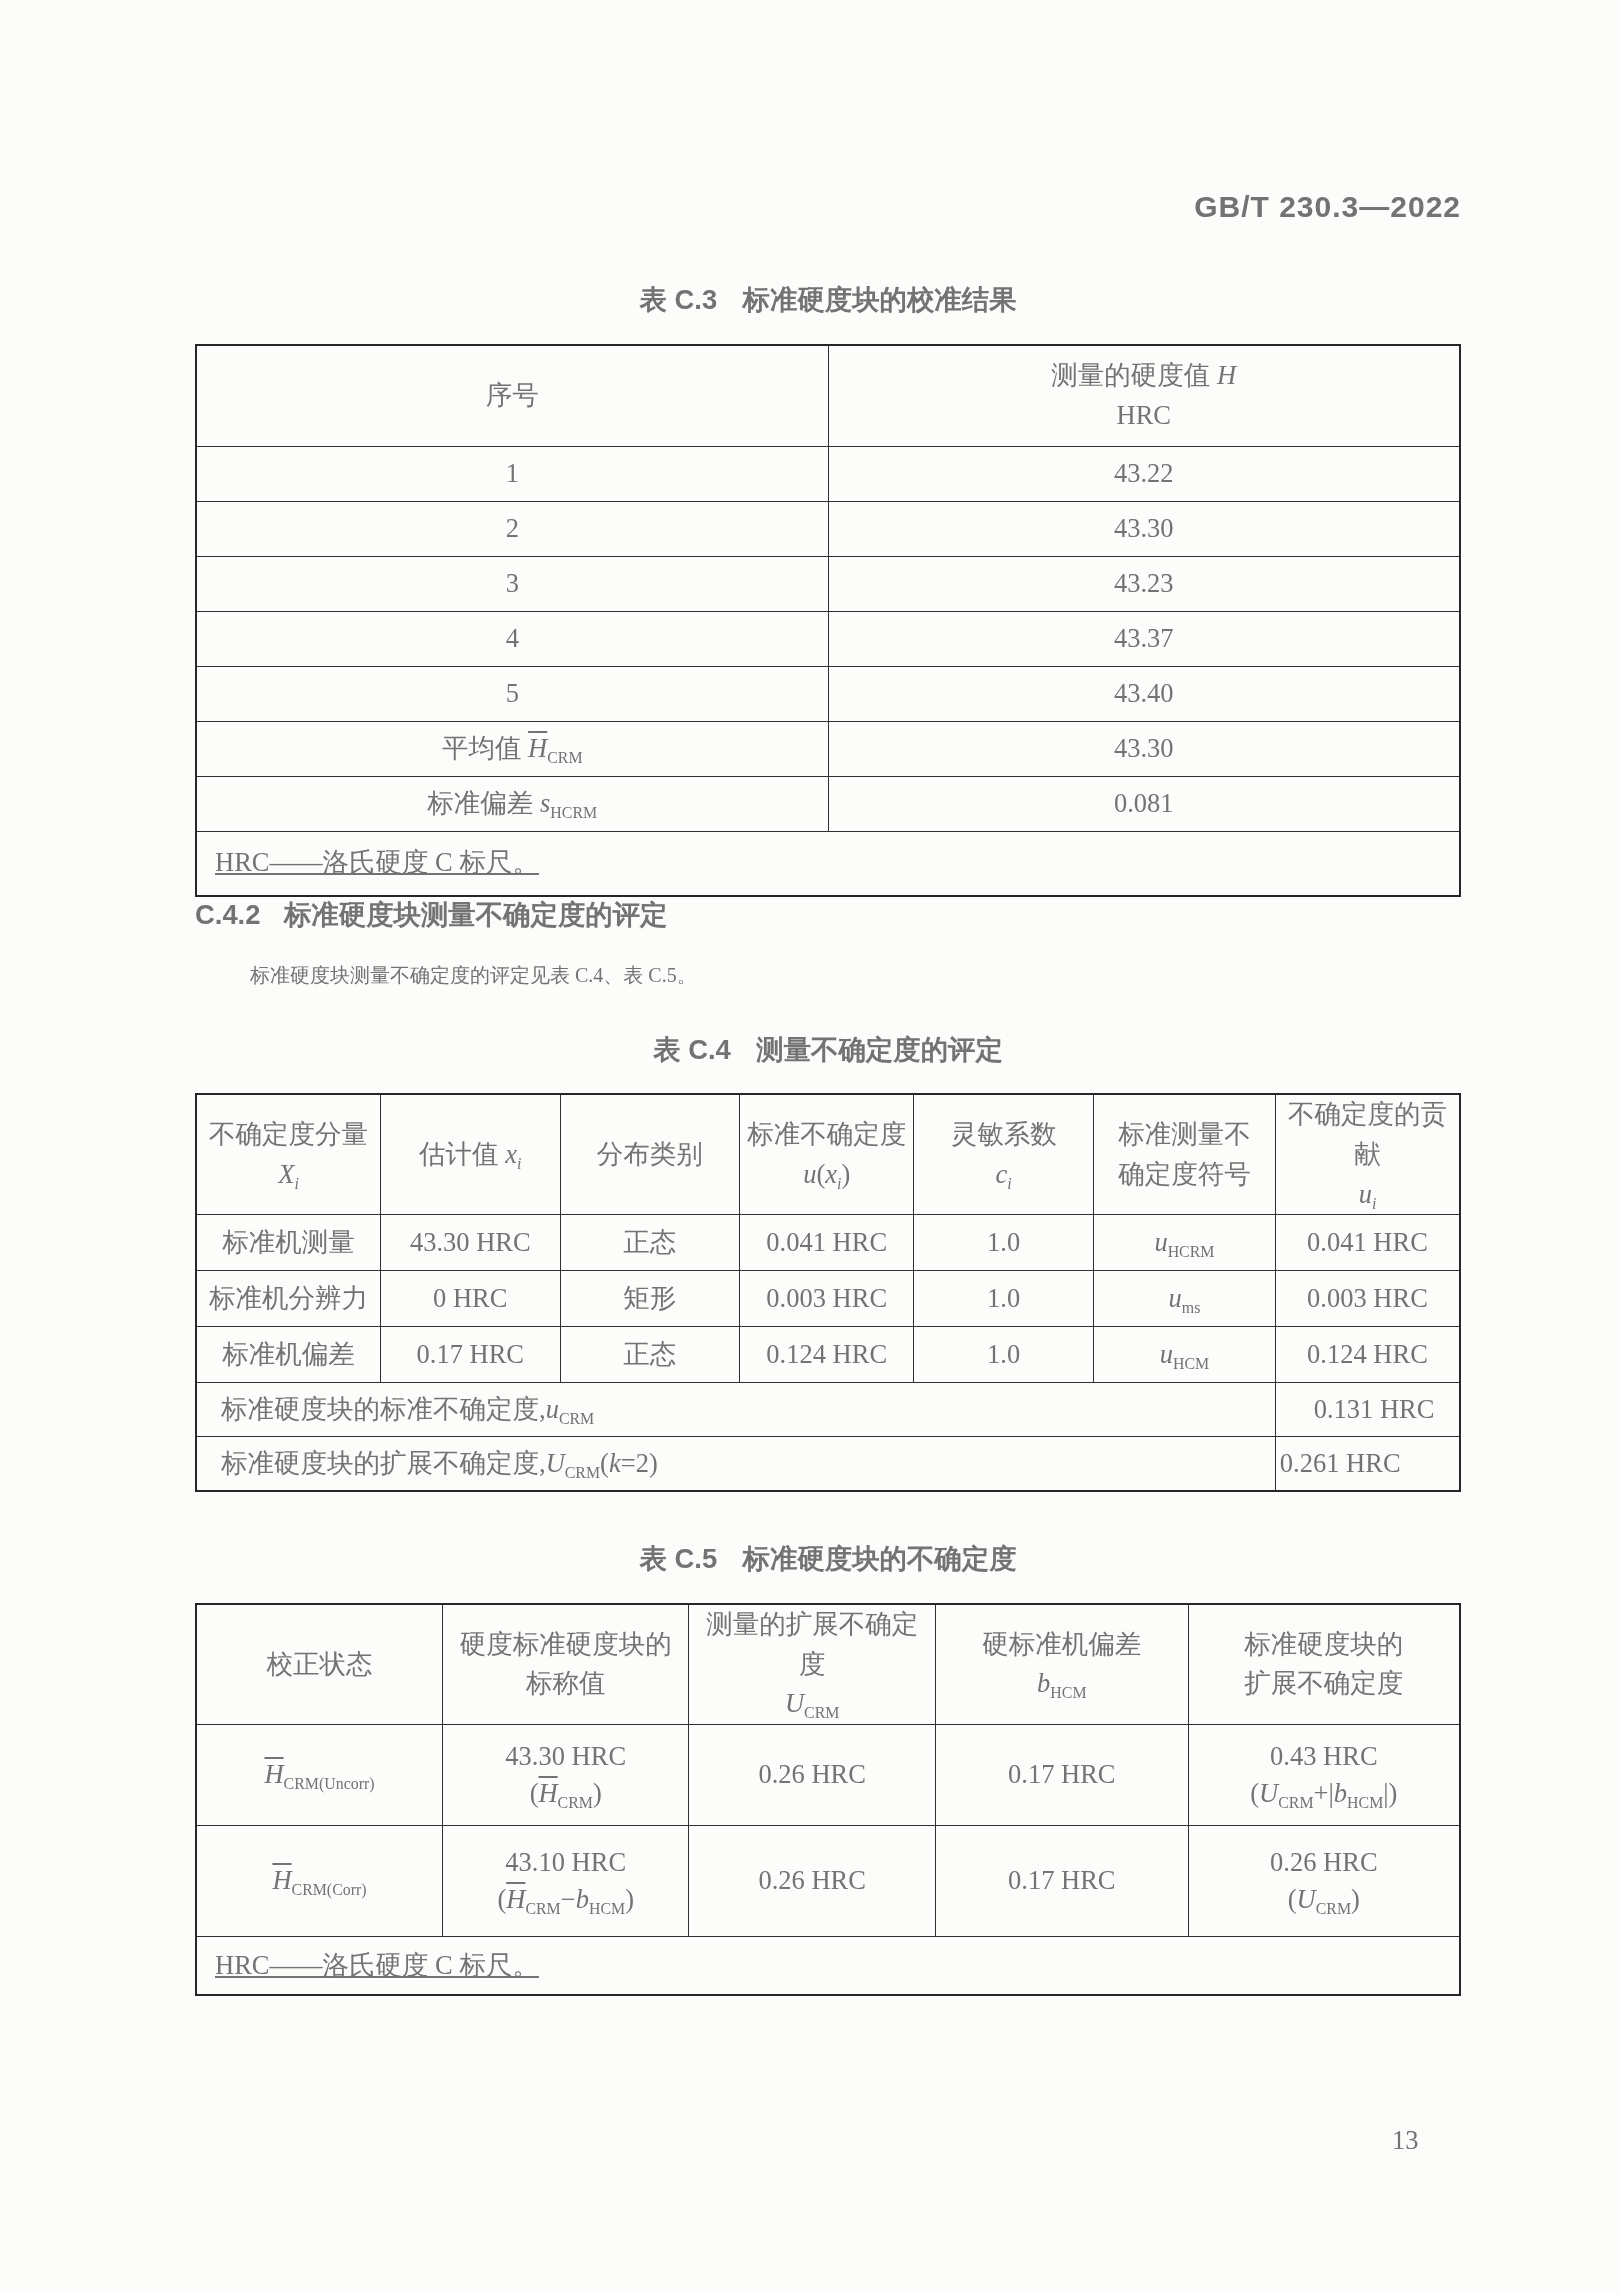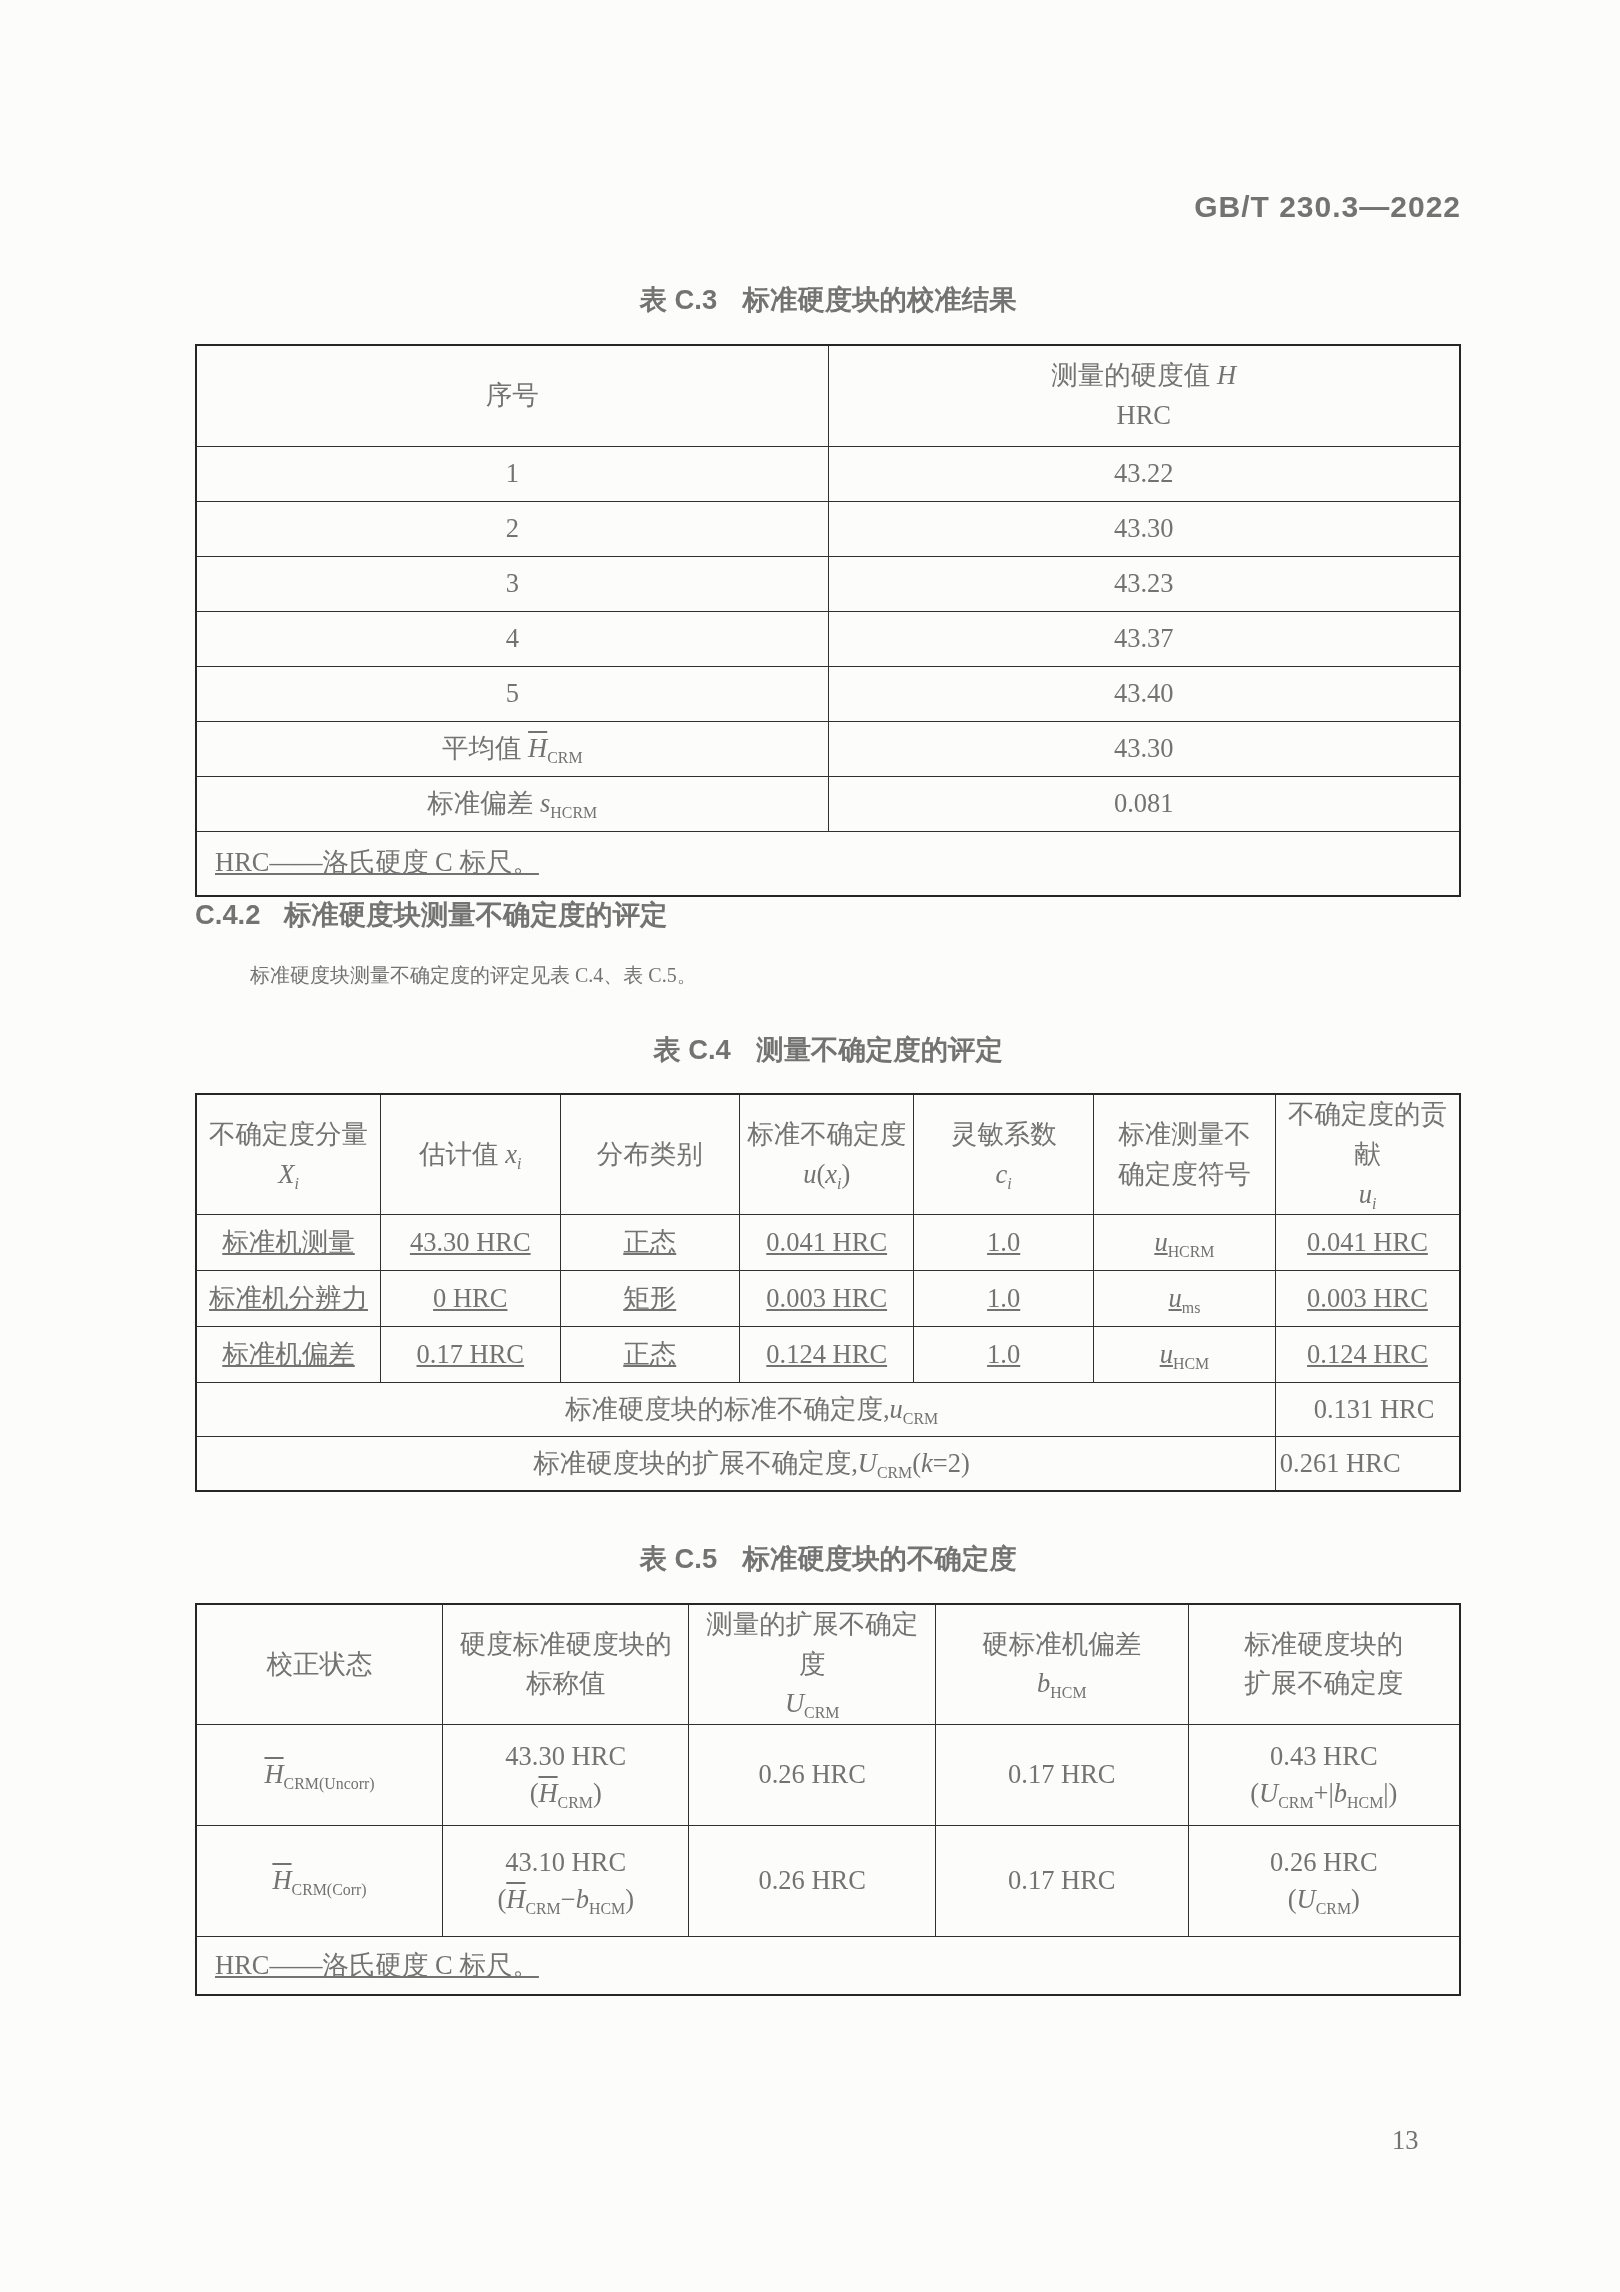--- a/index.html
+++ b/index.html
@@ -24,22 +24,22 @@
   .t-c5-title { margin-top:49px; }
   table { border-collapse:collapse; width:100%; table-layout:fixed; margin-top:25.5px; }
   table { border:2.9px solid #262626; }
   td { border:1.6px solid #303030; text-align:center; vertical-align:middle;
        font-size:26.5px; padding:0 3.9px; line-height:1.4; }
   .hdr td { line-height:1.5; }
   .c3 td.h { height:100px; }
   .c3 td.r { height:54px; }
   .foot-row td { height:63px; text-align:left; padding-left:18px;text-decoration:underline; }
   .c4 td.h { height:98px; }
-  .c4 td.r { height:55px;text-decoration:underline; }
-  .c4 td.sp { height:53px; text-align:center; padding-left:35px; }
+  .c4 td.r { height:55px; }
+  .c4 td.sp { height:53px; text-align:left; padding-left:24px; }
   .c5 td.h { height:104px; }
   .c5 td.r1 { height:100px; }
   .c5 td.r2 { height:110px; }
   .c5 .foot-row td { height:57px; }
   .sec-heading {
     font-weight:bold; font-size:27.4px;
     font-family:"Liberation Sans","DejaVu Sans",sans-serif;
   }
   .sec-heading .num { margin-right:23.5px; }
   .para { margin-top:29px; font-size:20px; padding-left:55px; }

